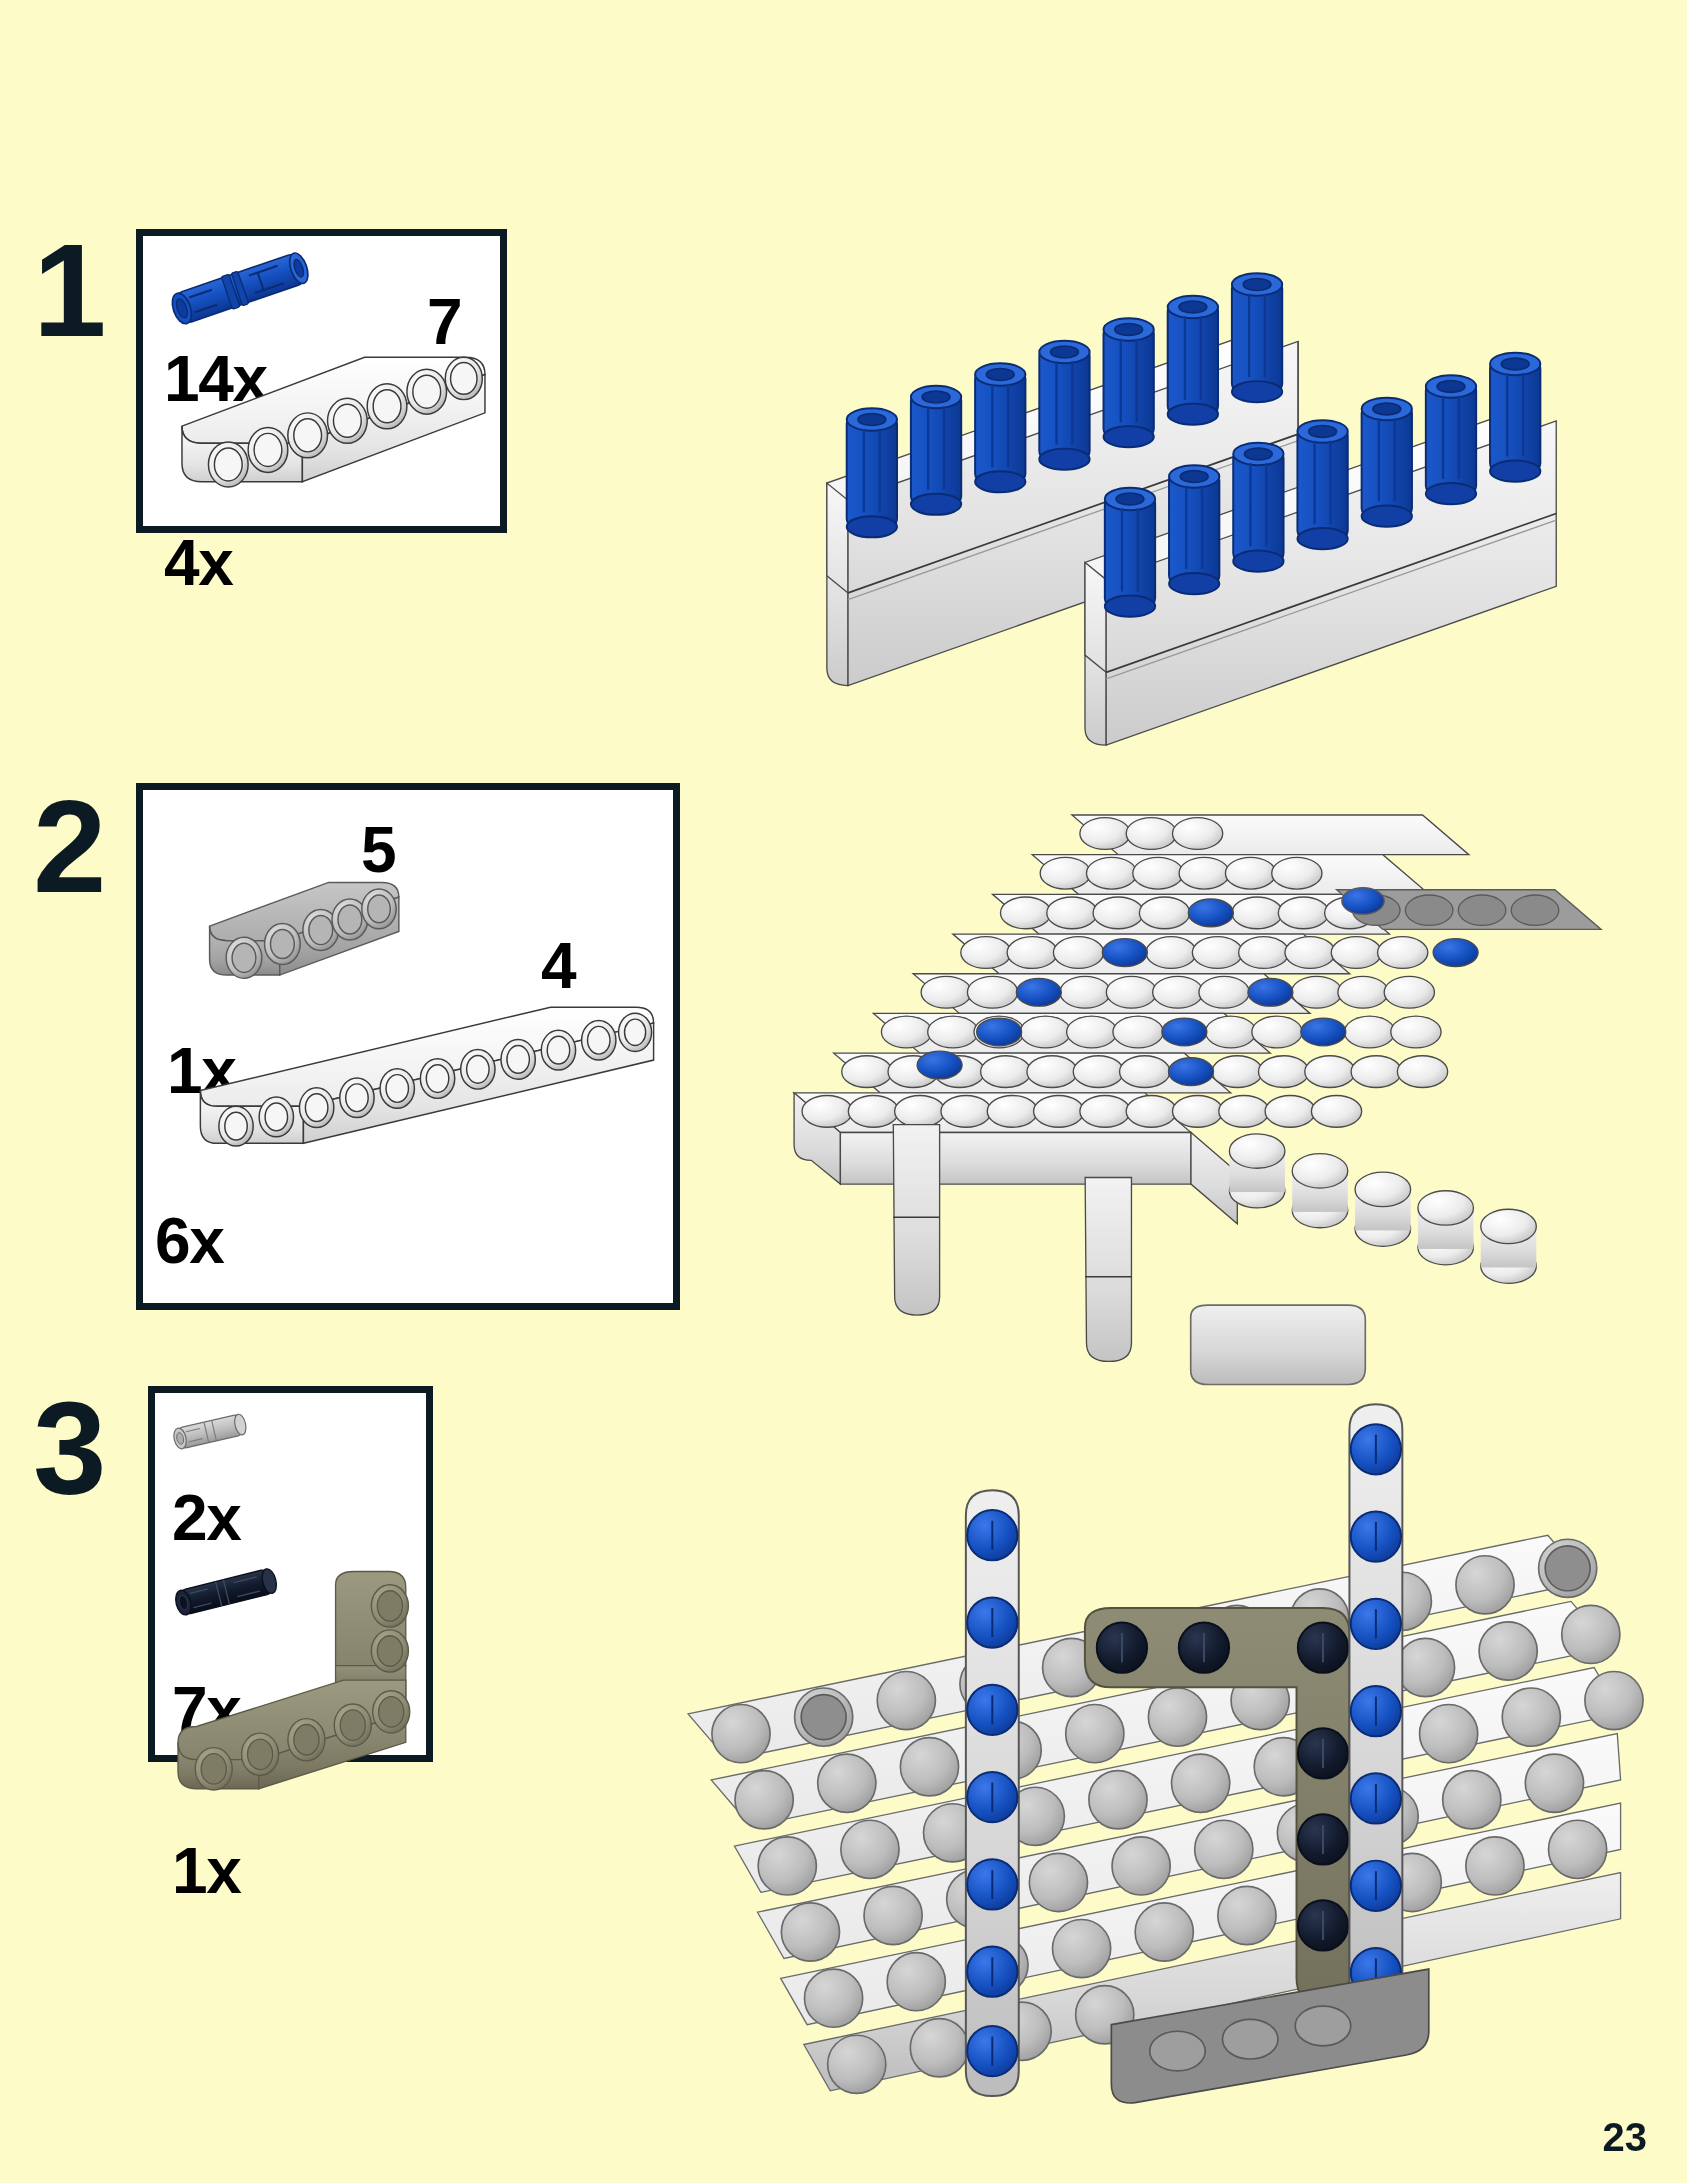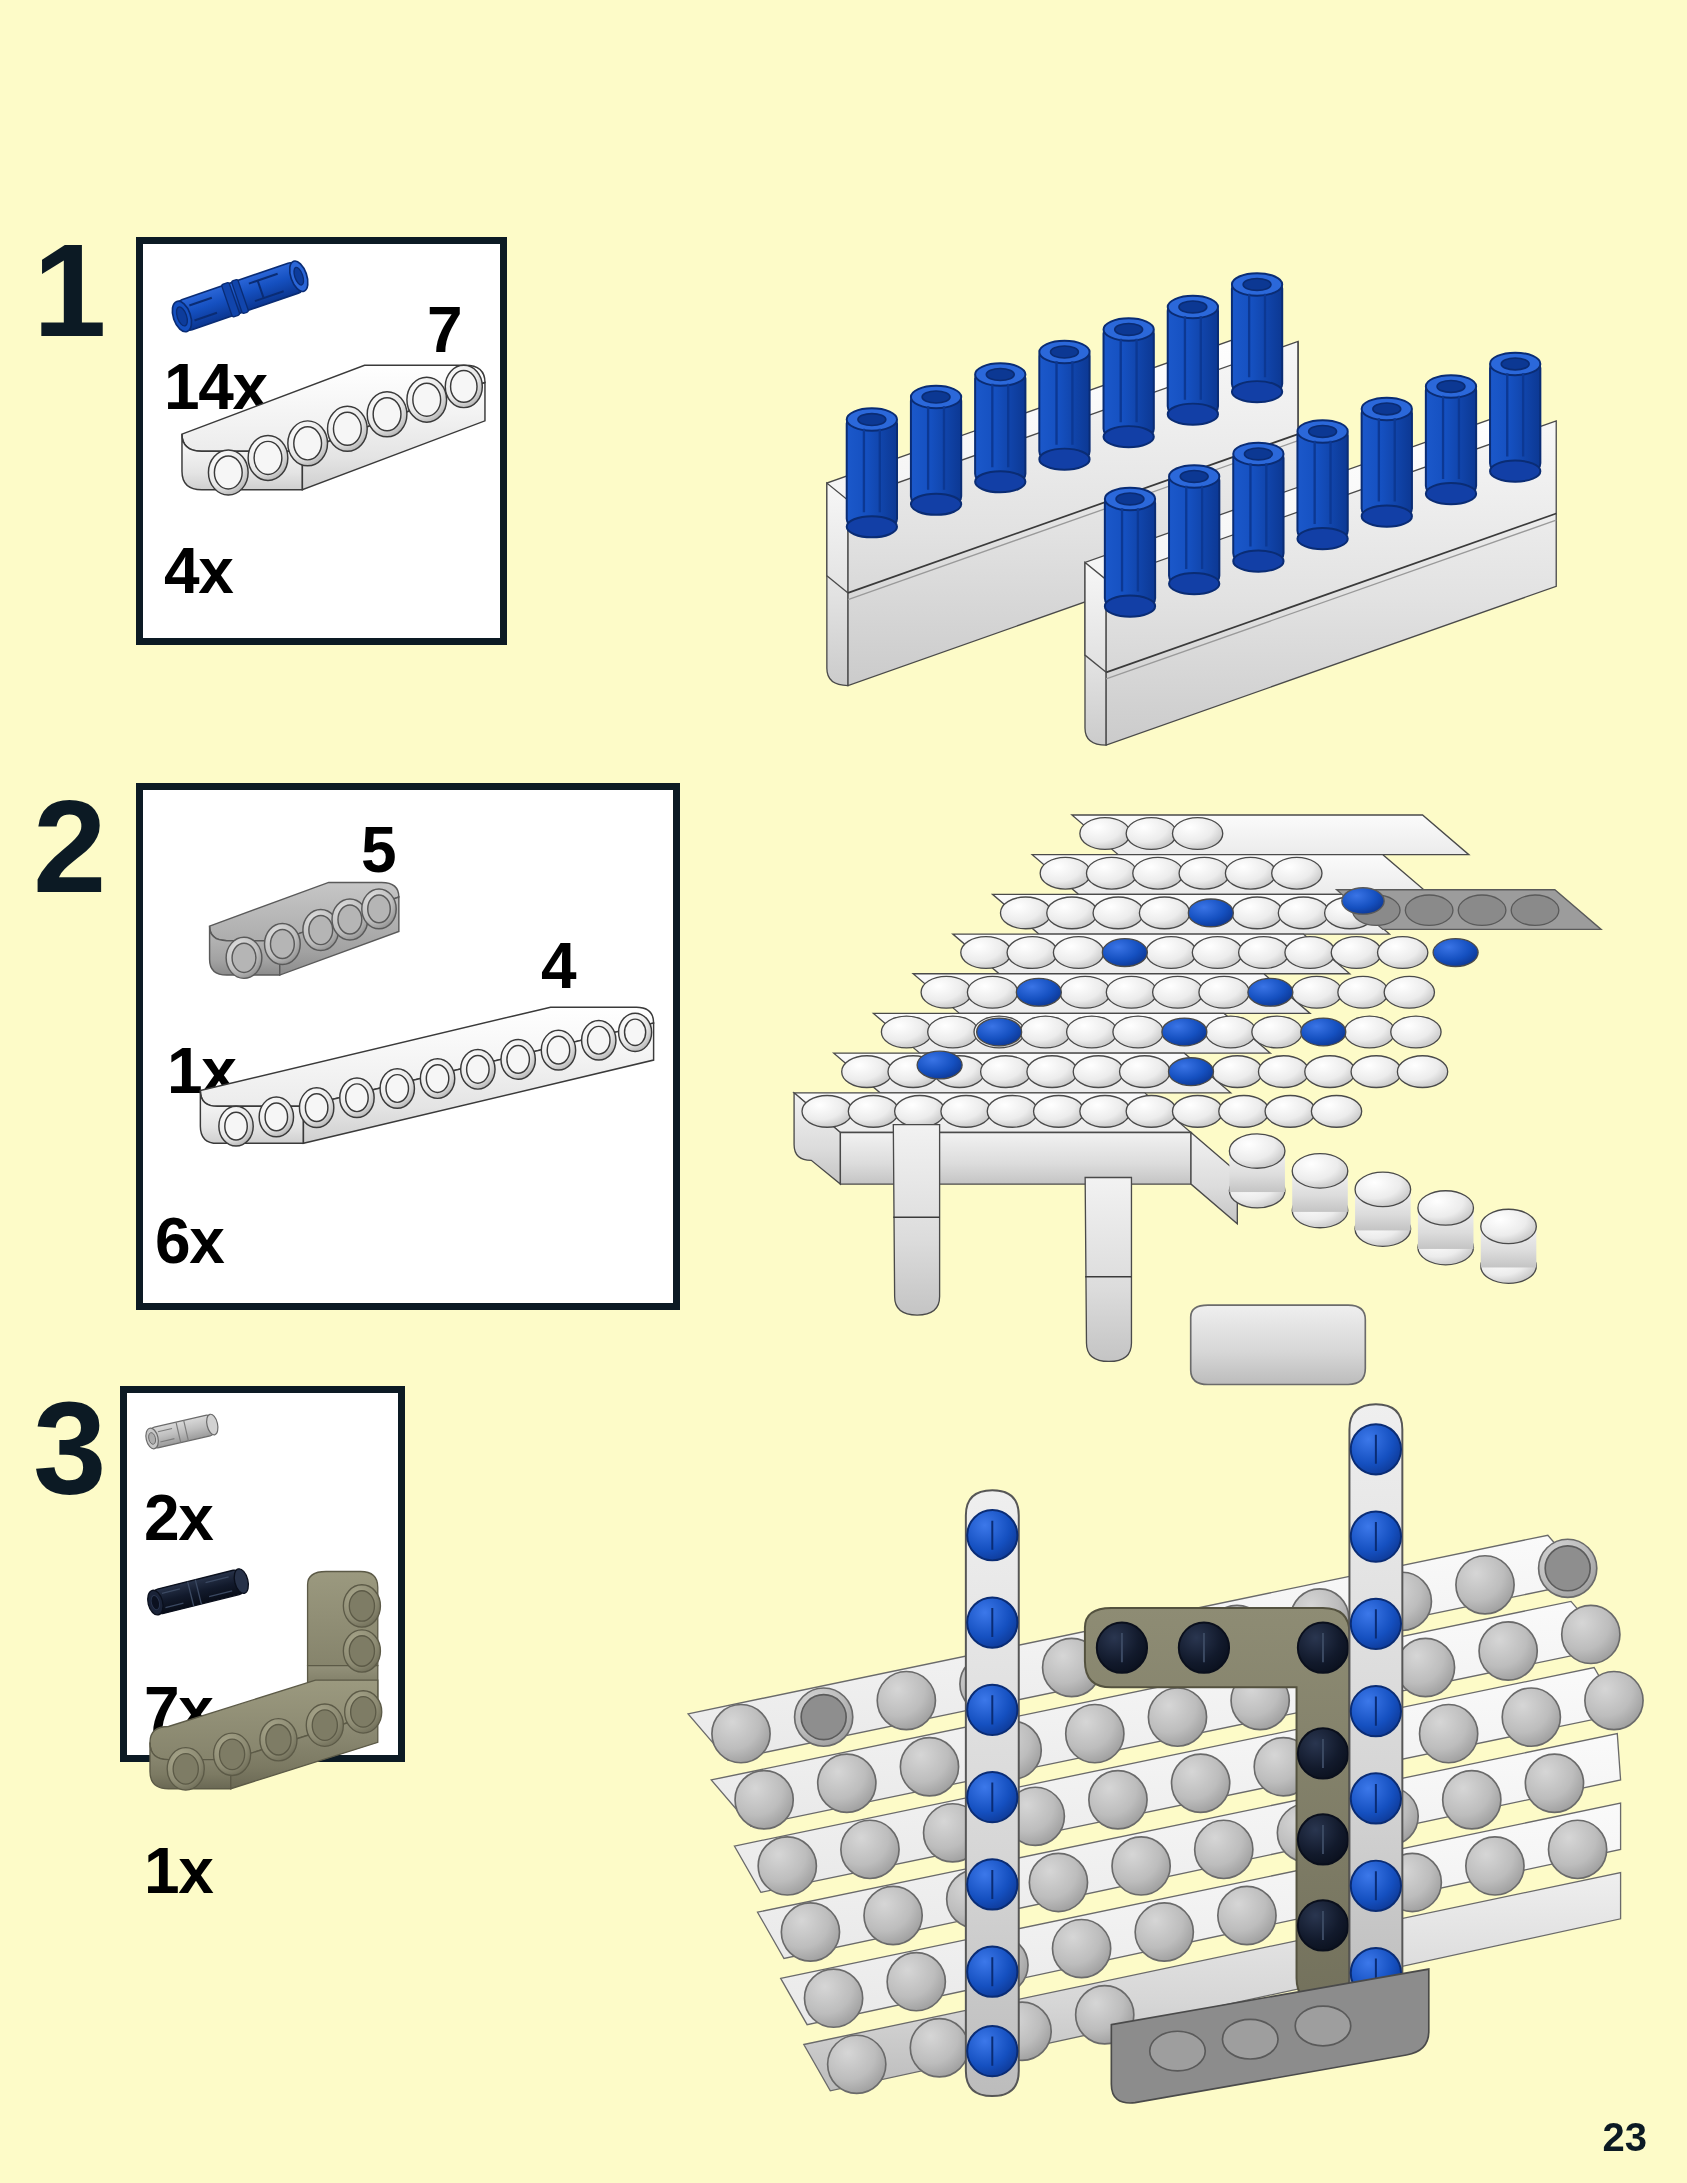--- a/index.html
+++ b/index.html
@@ -61,21 +61,21 @@
   svg{display:block;overflow:visible;}
   .art{position:absolute;}
 </style>
 </head>
 <body>
 
 <div class="page">
 
   <div class="step-num" style="left:33px;top:225px;">1</div>
 
-  <div class="parts-box" style="left:136px;top:237px;width:371px;height:408px;">
+  <div class="parts-box" style="left:136px;top:229px;width:371px;height:304px;">
 
     <div class="art" style="left:20px;top:17px;">
       <svg width="152" height="73" viewBox="0 0 230 110">
         <defs>
           <linearGradient id="bluePin" x1="0" y1="0" x2="0" y2="1">
             <stop offset="0%" stop-color="#2B66D8"></stop>
             <stop offset="45%" stop-color="#1550C0"></stop>
             <stop offset="100%" stop-color="#0B3691"></stop>
           </linearGradient>
         </defs>
@@ -543,21 +543,21 @@
         <path d="M330 560 L400 560 L400 820 Q400 848 366 848 Q332 848 332 820 Z" fill="url(#plateSide)"></path>
         <path d="M330 700 L400 700" stroke="#3A3A3A" stroke-width="2.4"></path>
         <path d="M620 640 L690 640 L690 890 Q690 918 656 918 Q622 918 622 890 Z" fill="url(#plateSide)"></path>
         <path d="M620 790 L690 790" stroke="#3A3A3A" stroke-width="2.4"></path>
       </g>
     </svg>
   </div>
 
   <div class="step-num" style="left:33px;top:1383px;">3</div>
 
-  <div class="parts-box" style="left:120px;top:1386px;width:285px;height:376px;">
+  <div class="parts-box" style="left:148px;top:1386px;width:285px;height:376px;">
 
     <div class="art" style="left:13.2px;top:16px;">
       <svg width="86" height="46" viewBox="0 0 130 70">
         <defs>
           <linearGradient id="lgPin" x1="0" y1="0" x2="0" y2="1">
             <stop offset="0%" stop-color="#DADADA"></stop>
               <stop offset="50%" stop-color="#BFBFBF"></stop>
               <stop offset="100%" stop-color="#9A9A9A"></stop>
           </linearGradient>
         </defs>

